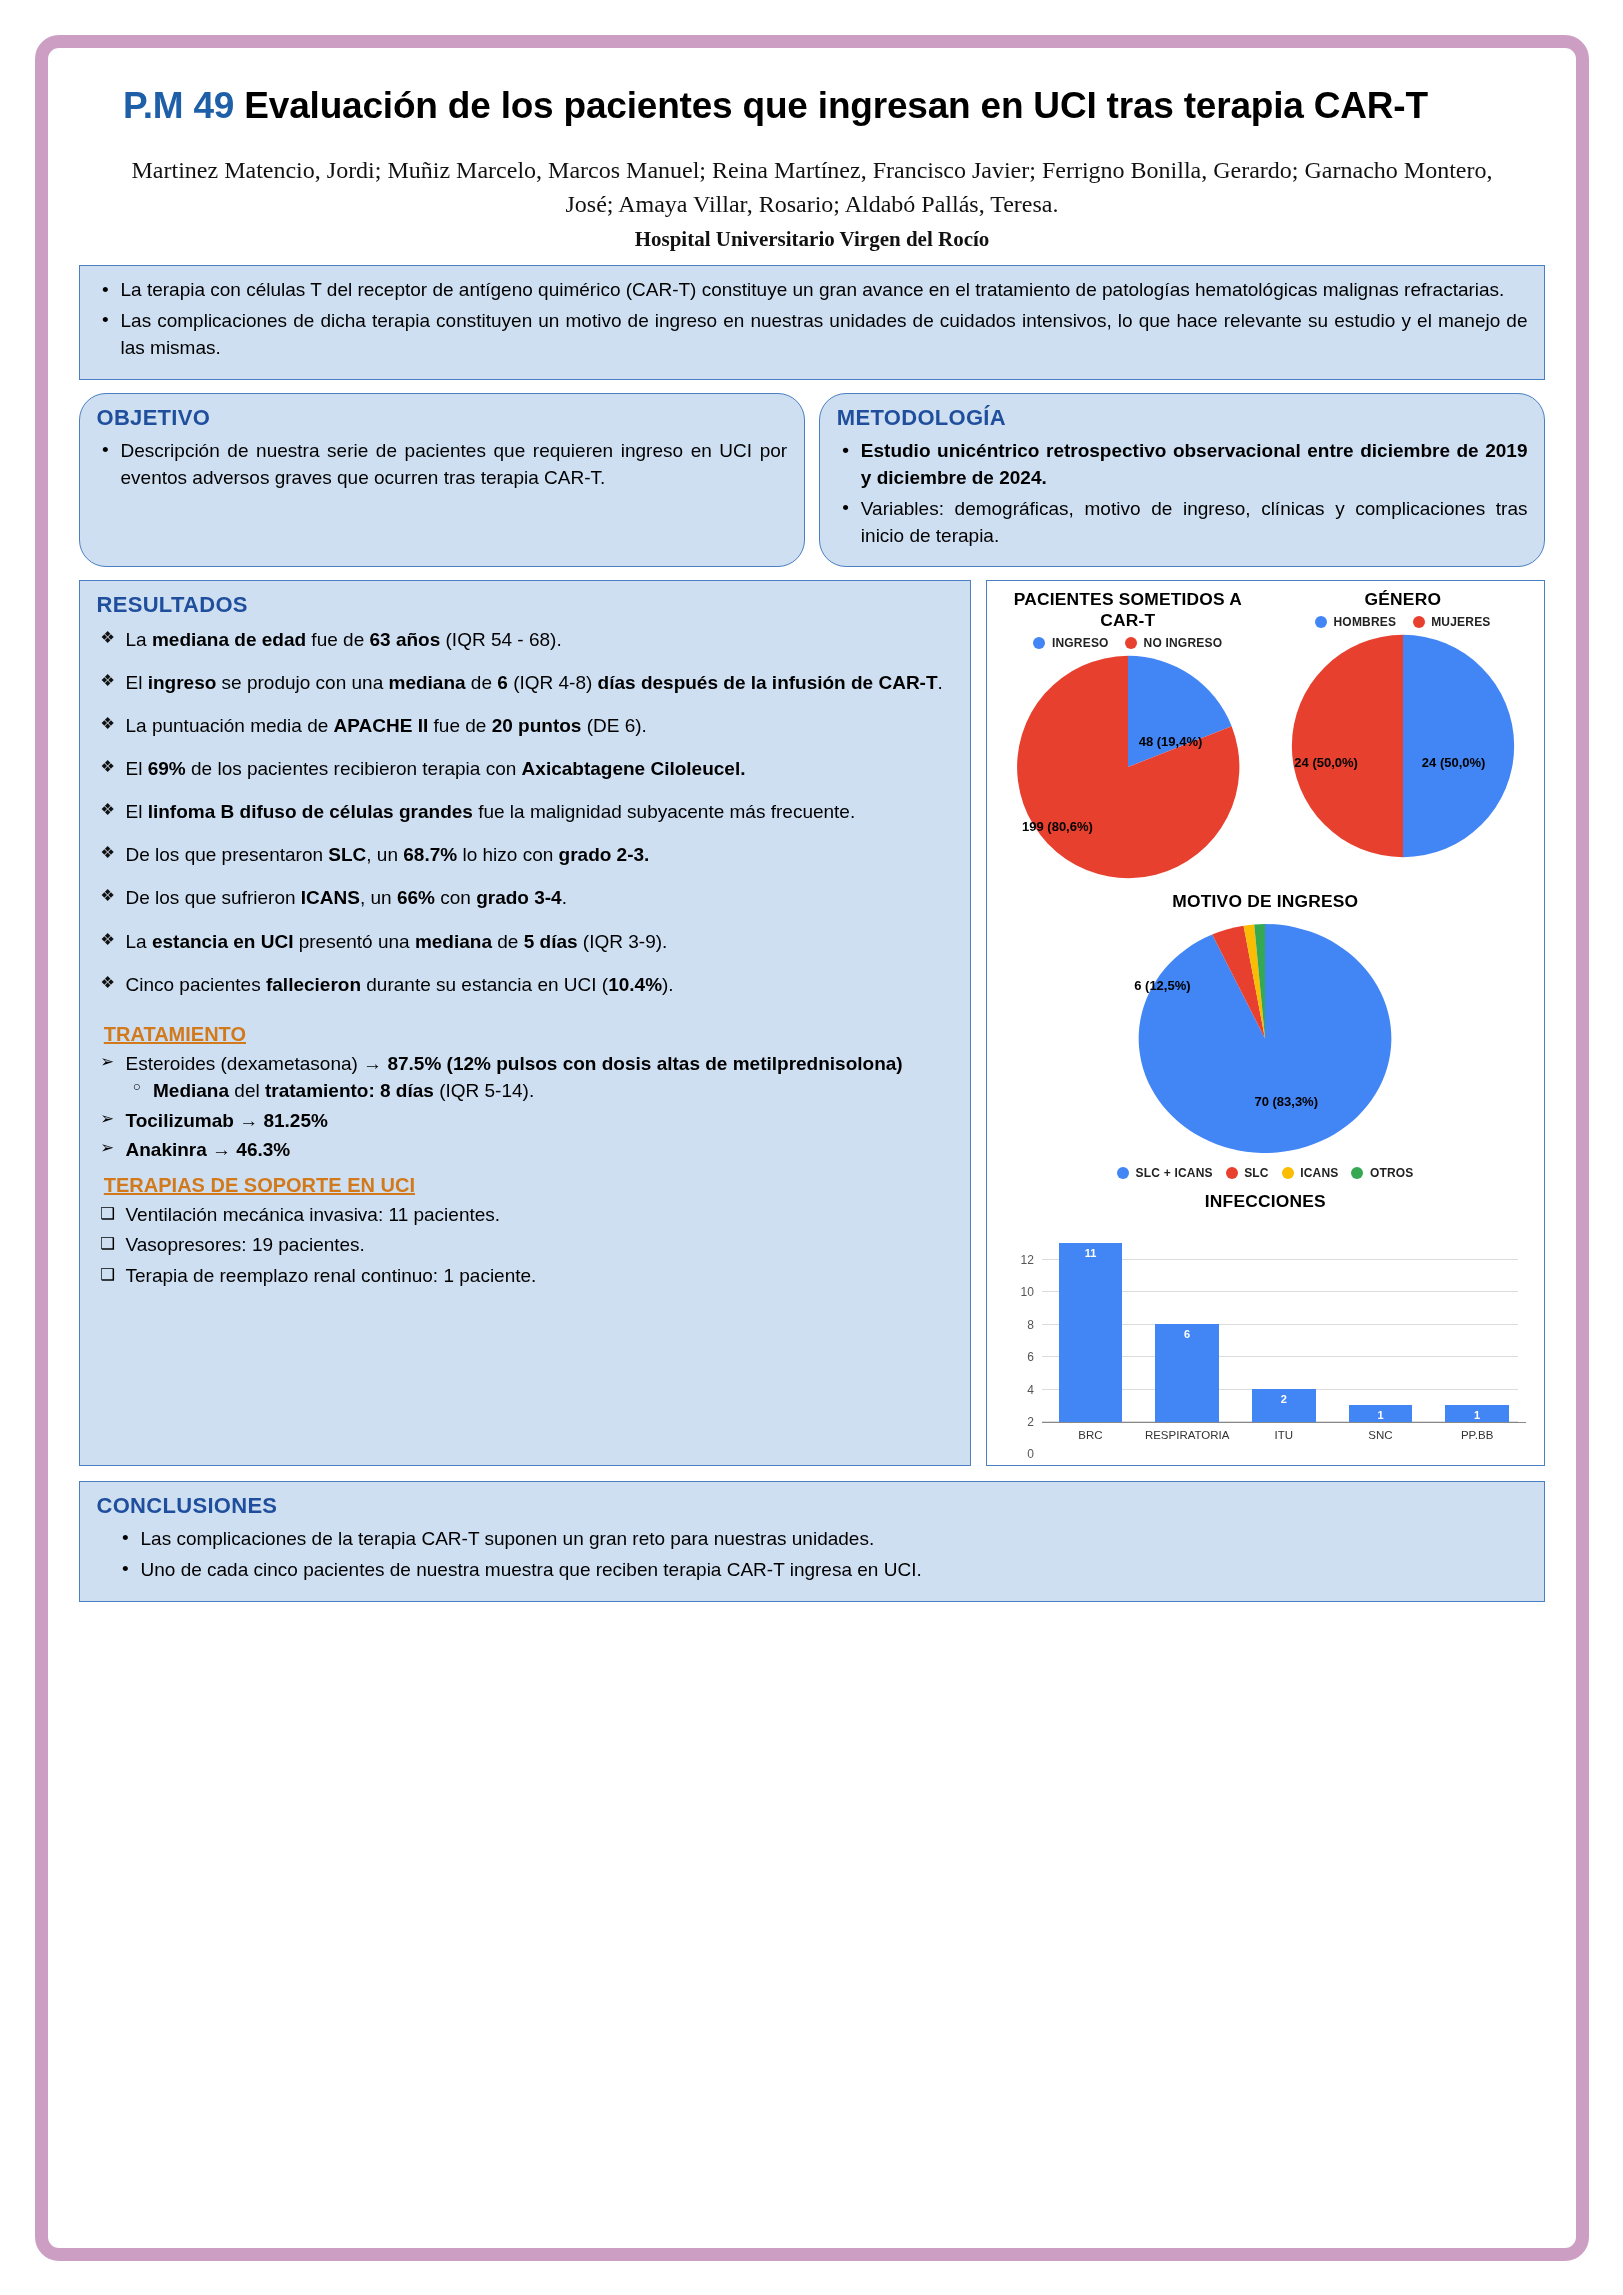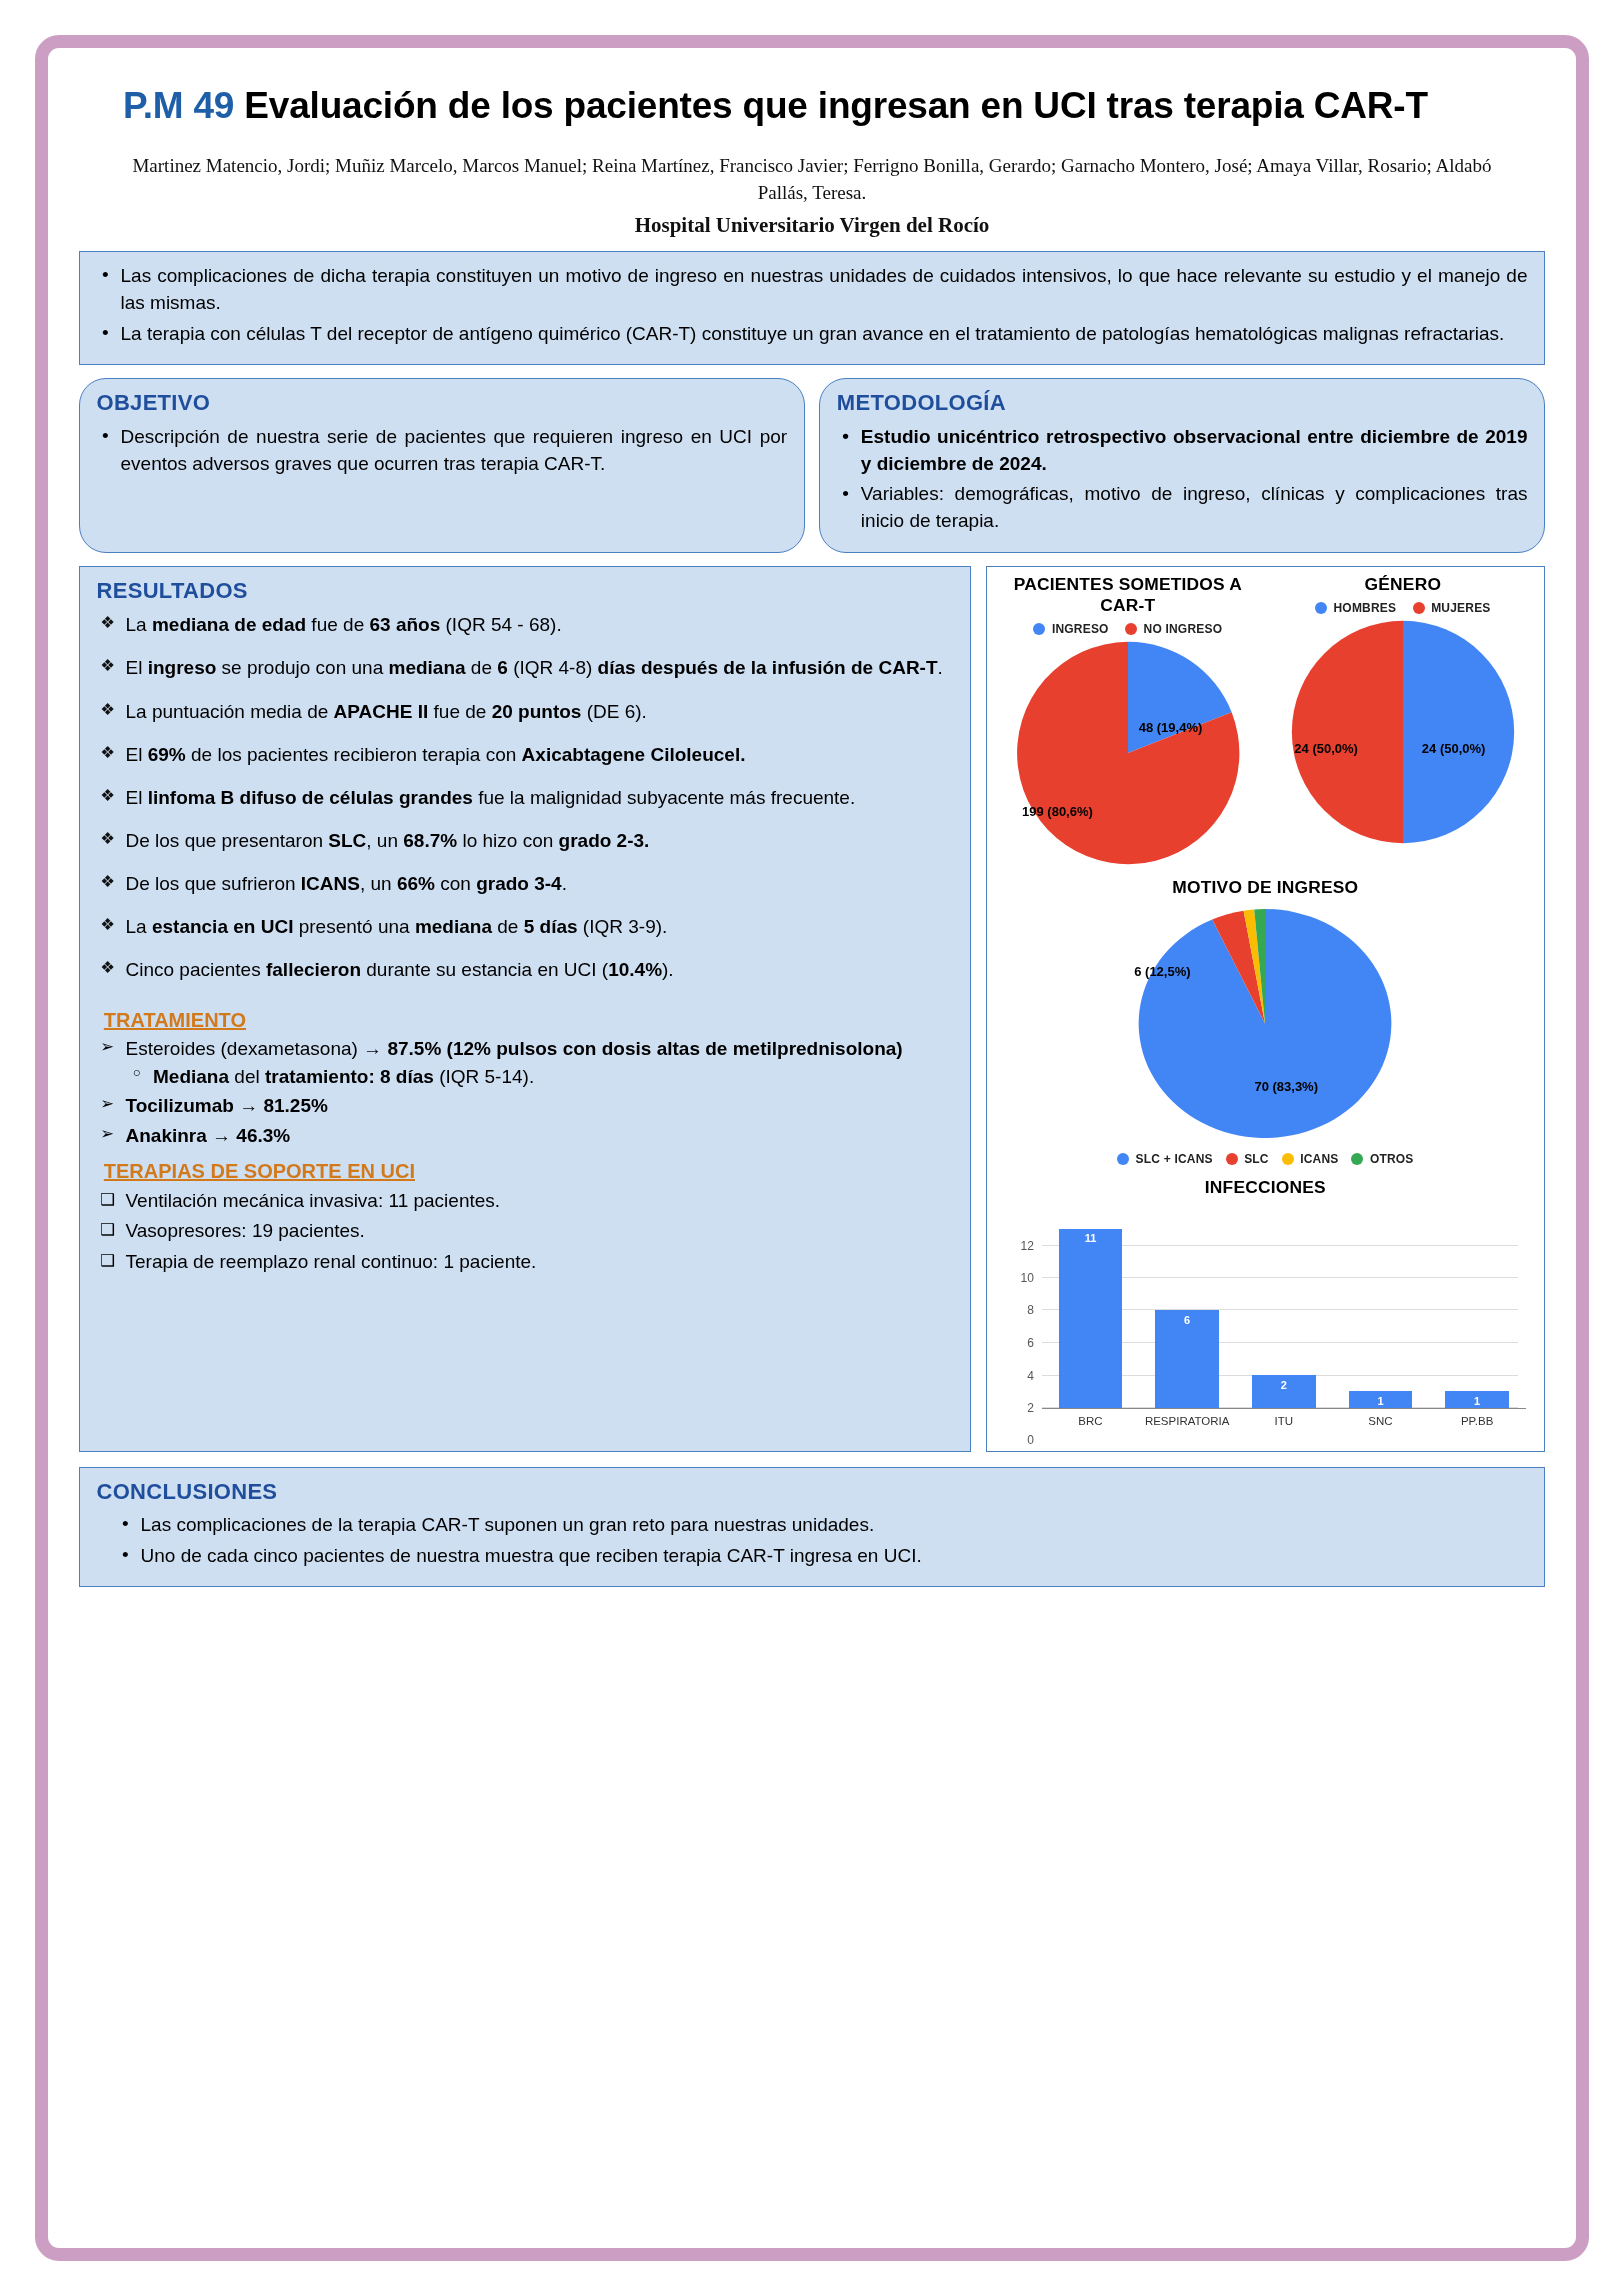--- a/index.html
+++ b/index.html
@@ -42,21 +42,21 @@
     line-height: 1.24;
     color: #000000;
     margin: 11px 44px 0 44px;
     letter-spacing: -0.2px;
   }
   .title .pm { color: #1f5fa8; }
 
   .authors {
     text-align: center;
     font-family: "Liberation Serif", serif;
-    font-size: 19px;
+    font-size: 24px;
     line-height: 1.42;
     color: #111111;
     margin: 24px 51px 0 51px;
   }
   .affiliation {
     text-align: center;
     font-family: "Liberation Serif", serif;
     font-size: 21px;
     font-weight: bold;
     color: #111111;
@@ -331,22 +331,22 @@
 
   <div class="title">
     <span class="pm">P.M 49</span>
     <span>Evaluación de los pacientes que ingresan en UCI tras terapia CAR-T</span>
   </div>
   <div class="authors">Martinez Matencio, Jordi; Muñiz Marcelo, Marcos Manuel; Reina Martínez, Francisco Javier; Ferrigno Bonilla, Gerardo; Garnacho Montero, José; Amaya Villar, Rosario; Aldabó Pallás, Teresa.</div>
   <div class="affiliation">Hospital Universitario Virgen del Rocío</div>
 
   <div class="box intro-box">
     <ul class="blist">
+      <li>La terapia con células T del receptor de antígeno quimérico (CAR-T) constituye un gran avance en el tratamiento de patologías hematológicas malignas refractarias.</li>
       <li>Las complicaciones de dicha terapia constituyen un motivo de ingreso en nuestras unidades de cuidados intensivos, lo que hace relevante su estudio y el manejo de las mismas.</li>
-      <li>La terapia con células T del receptor de antígeno quimérico (CAR-T) constituye un gran avance en el tratamiento de patologías hematológicas malignas refractarias.</li>
     </ul>
   </div>
 
   <div class="two-col">
     <div class="box">
       <div class="box-head">OBJETIVO</div>
       <ul class="blist">
         <li>Descripción de nuestra serie de pacientes que requieren ingreso en UCI por eventos adversos graves que ocurren tras terapia CAR-T.</li>
       </ul>
     </div>

